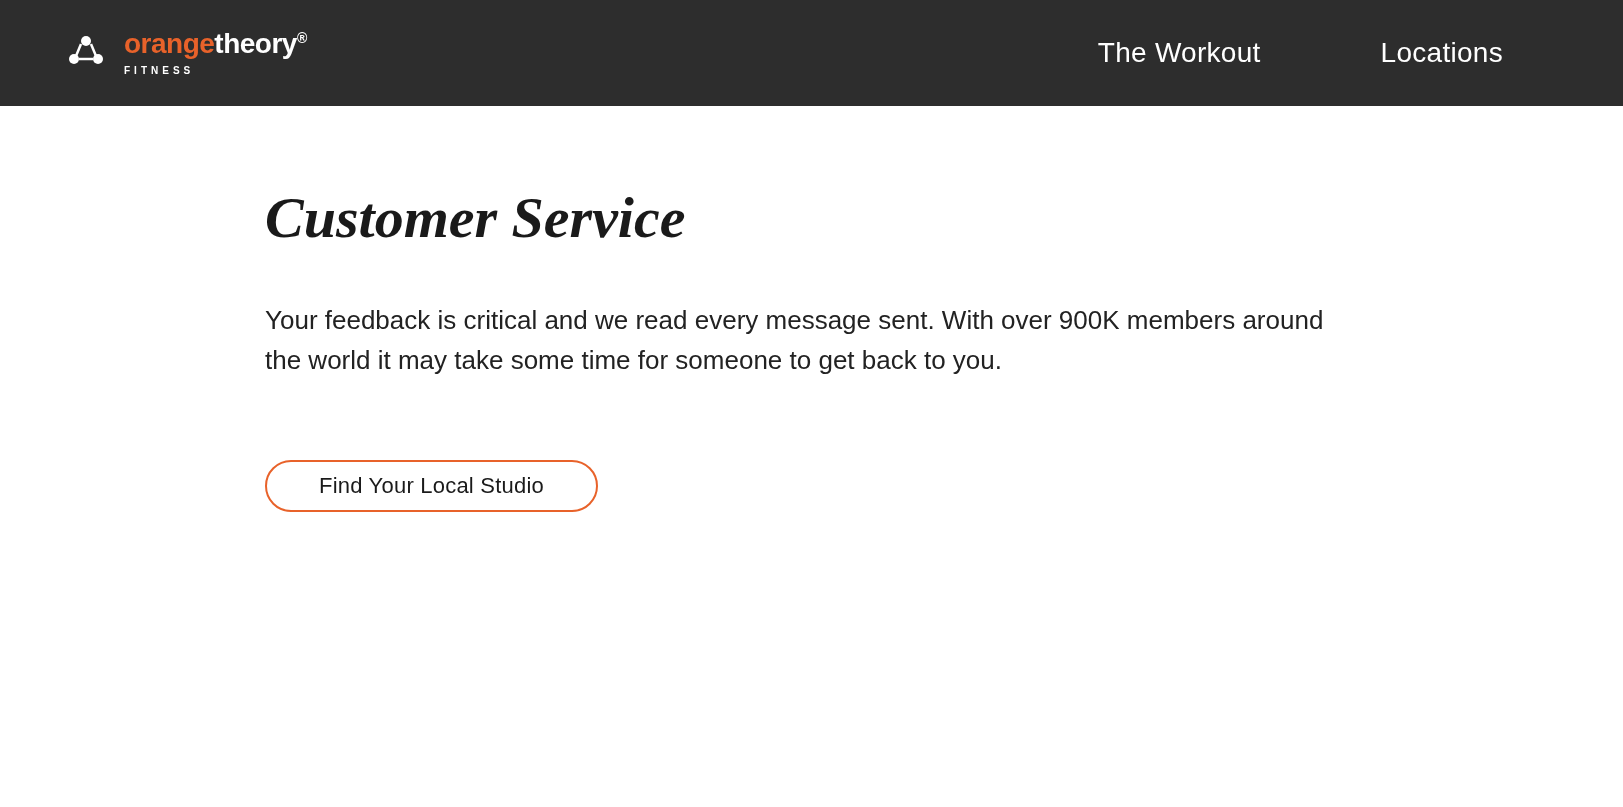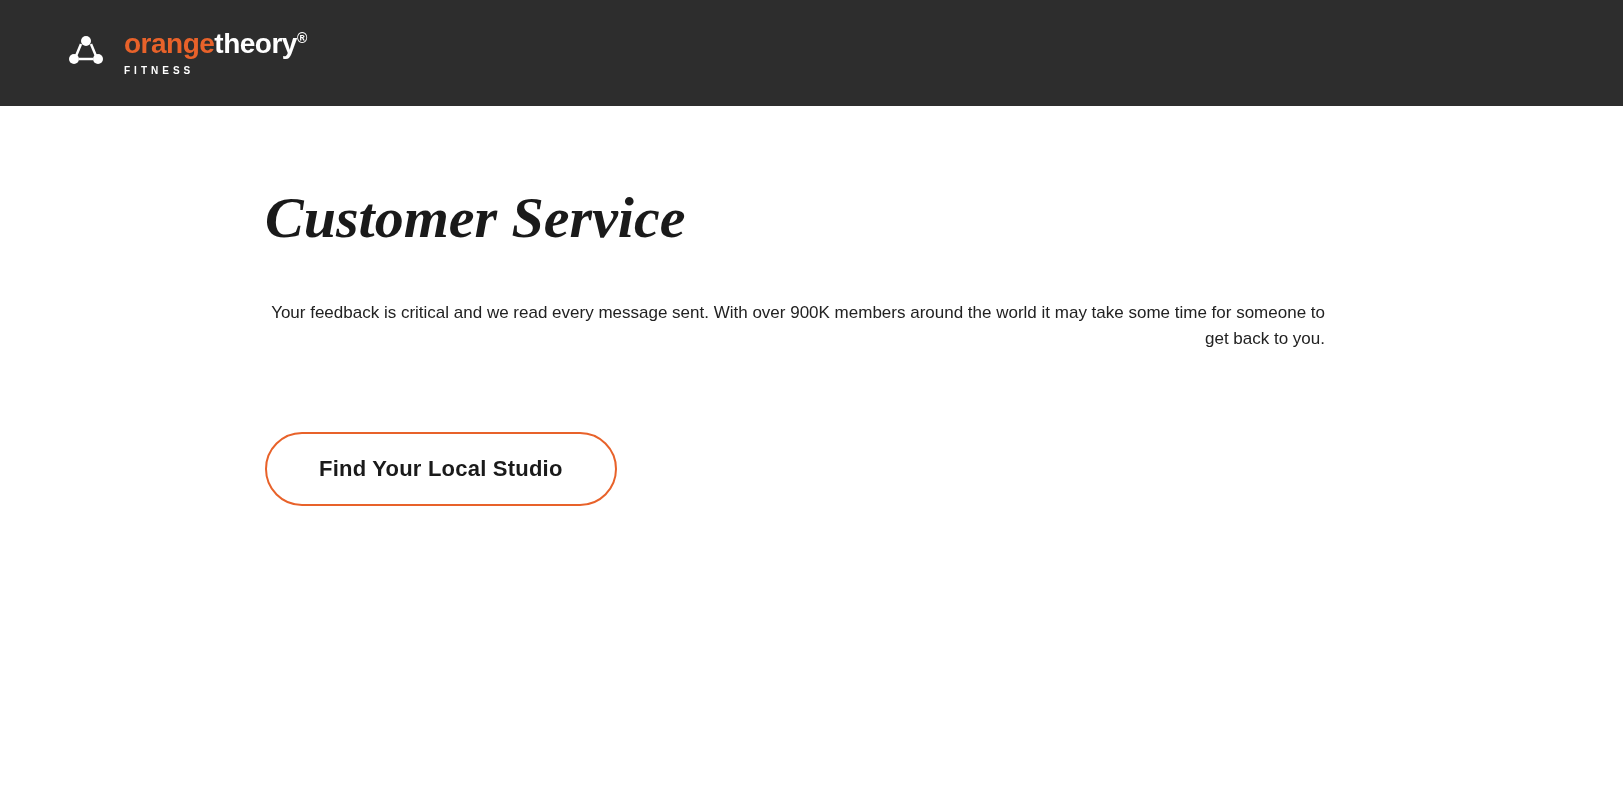--- a/index.html
+++ b/index.html
@@ -56,47 +56,46 @@
       color: #1a1a1a;
       margin-bottom: 50px;
       line-height: 1.1;
     }
 
     .content-body {
       max-width: 1060px;
     }
 
     .content-body p {
-      font-size: 17px;
+      font-size: 26px;
       line-height: 1.55;
       color: #222222;
       margin-bottom: 28px;
-      text-align: right;
     }
 
     .content-body p:last-of-type {
       margin-bottom: 0;
     }
 
     .content-body a {
       color: #222222;
       text-decoration: underline;
     }
 
     .cta-area {
       margin-top: 80px;
     }
 
     .find-studio-btn {
       display: inline-block;
       border: 2px solid #e8622a;
       border-radius: 50px;
-      padding: 22px 52px;
+      padding: 11px 52px;
       font-size: 22px;
-      font-weight: 700;
+      font-weight: 400;
       color: #1a1a1a;
       background: #ffffff;
       cursor: pointer;
       text-decoration: none;
       letter-spacing: 0.01em;
       transition: background 0.2s;
     }
 
     
     .logo-container {
@@ -152,20 +151,22 @@
     </svg>
     <div class="logo-text-block">
       <div class="logo-name">
         <span class="orange">orange</span><span>theory</span><span style="font-size:14px;vertical-align:super;">®</span>
       </div>
       <div class="logo-subtitle">FITNESS</div>
     </div>
   </div>
 
   <nav>
+    <a href="#">The Workout</a>
+    <a href="#">Locations</a>
   </nav>
 </header>
 
 <main>
   <h1>Customer Service</h1>
 
   <div class="content-body">
     <p>Your feedback is critical and we read every message sent. With over 900K members around the world it may take some time for someone to get back to you.</p>
 
 

